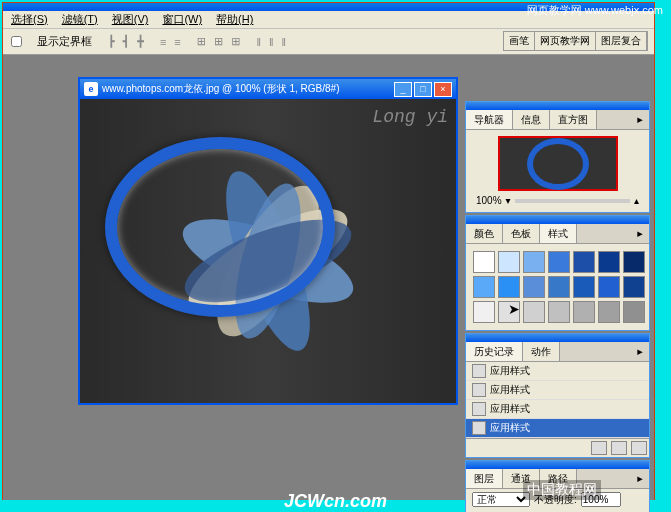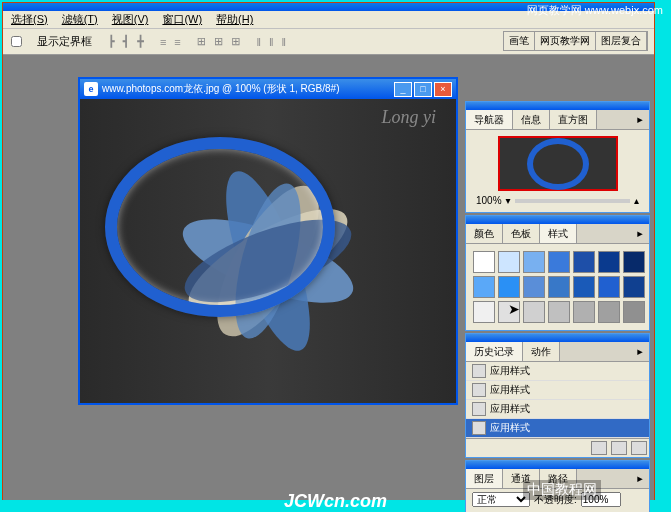--- a/index.html
+++ b/index.html
@@ -14,21 +14,21 @@
 .tool-icons { display: flex; gap: 8px; color: #888; }
 .workspace { height: 445px; background: #808080; position: relative; }
 .doc-window { position: absolute; top: 22px; left: 75px; width: 380px; height: 328px; border: 2px solid #0055ea; background: #333; }
 .doc-titlebar { height: 20px; background: linear-gradient(to bottom, #3a8ee8, #0055ea); display: flex; align-items: center; padding: 0 4px; color: #fff; font-size: 10px; }
 .doc-titlebar .icon { width: 14px; height: 14px; background: #fff; border-radius: 2px; margin-right: 4px; display: flex; align-items: center; justify-content: center; color: #0055ea; font-size: 9px; font-weight: bold; }
 .doc-controls { margin-left: auto; display: flex; gap: 2px; }
 .doc-controls span { width: 18px; height: 15px; background: #4a9aef; border: 1px solid #fff; display: flex; align-items: center; justify-content: center; font-size: 9px; color: #fff; }
 .canvas { width: 100%; height: calc(100% - 20px); background: linear-gradient(to right, #2a2a2a 0%, #3a3a3a 50%, #2a2a2a 100%); position: relative; display: flex; align-items: center; justify-content: center; }
 .flower { position: absolute; width: 280px; height: 260px; }
 .frame-oval { position: absolute; width: 230px; height: 180px; top: 38px; left: 25px; border: 12px solid #2060d0; border-radius: 50%; box-shadow: inset 0 0 8px rgba(255,255,255,0.5), 0 0 8px rgba(0,0,0,0.5); }
-.script-text { position: absolute; top: 8px; right: 20px; color: #888; font-style: italic; font-family: Liberation Serif, serif; font-size: 18px; }
+.script-text { position: absolute; top: 8px; right: 8px; color: #888; font-style: italic; font-family: Liberation Mono, monospace; font-size: 18px; }
 .panels { position: absolute; top: 46px; right: 4px; width: 185px; display: flex; flex-direction: column; gap: 2px; }
 .panel { background: #ece9d8; border: 1px solid #4a9aef; }
 .panel-titlebar { height: 8px; background: linear-gradient(to bottom, #3a8ee8, #0055ea); }
 .panel-tabs { height: 20px; display: flex; border-bottom: 1px solid #999; background: #d8d5c8; }
 .panel-tab { padding: 3px 8px; font-size: 10px; border-right: 1px solid #999; background: #ece9d8; cursor: pointer; }
 .panel-tab.active { background: #f5f3e8; }
 .panel-tab-btn { margin-left: auto; width: 18px; display: flex; align-items: center; justify-content: center; }
 .panel-body { padding: 4px; }
 .nav-thumb { width: 120px; height: 55px; background: #333; margin: 2px auto; border: 2px solid #d00; position: relative; display: flex; align-items: center; justify-content: center; }
 .nav-thumb::before { content: ""; width: 50px; height: 40px; border: 6px solid #2060d0; border-radius: 50%; }

